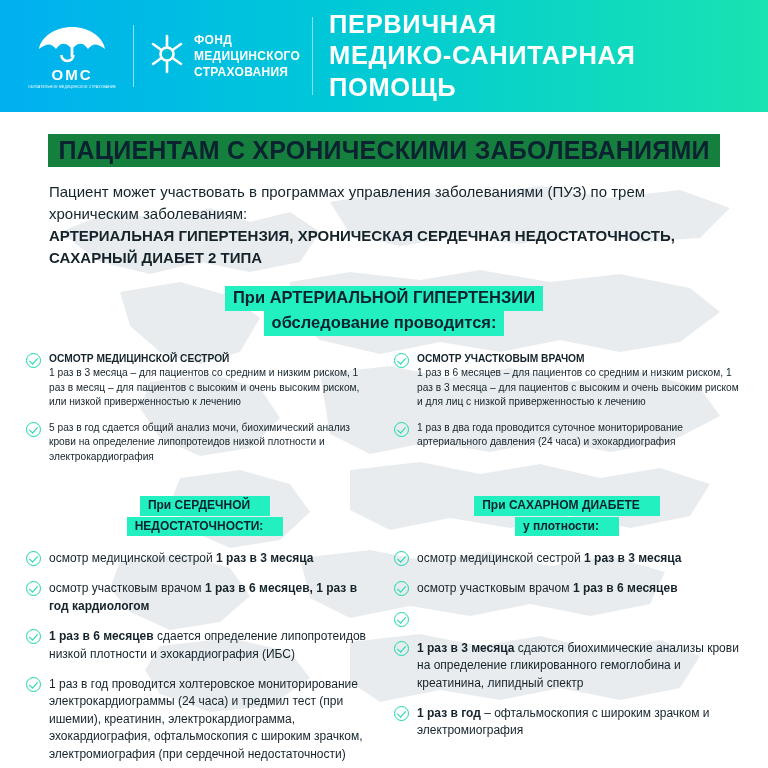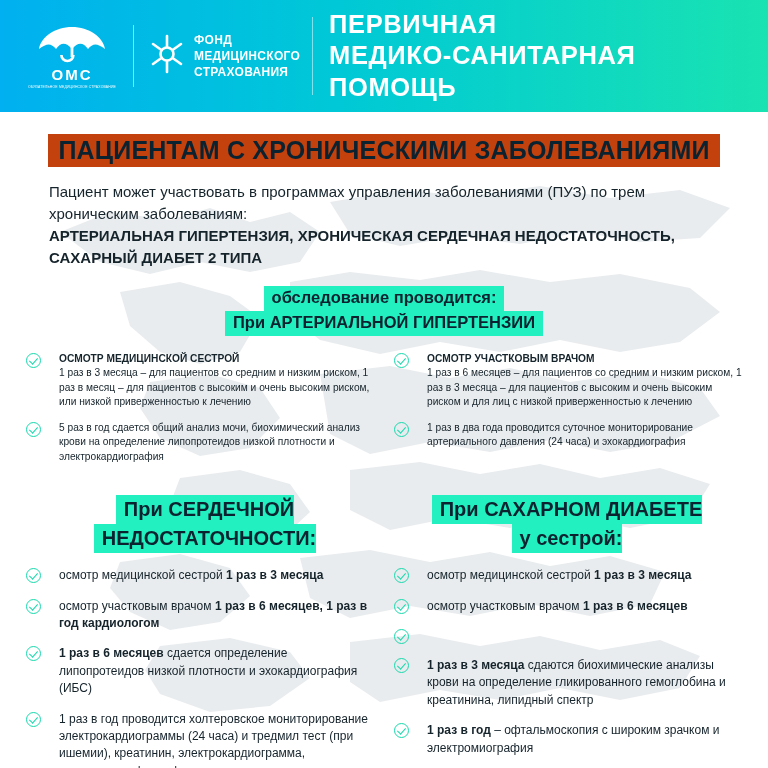--- a/index.html
+++ b/index.html
@@ -69,21 +69,21 @@
     z-index: 0;
   }
   .content { position: relative; z-index: 2; padding: 18px 26px 0 26px; }
 
   .main-title {
     text-align: center;
     margin-top: 4px;
   }
   .main-title span {
     display: inline-block;
-    background: #c2410c;
+    background: #15803d;
     color: #0b2230;
     font-size: 25px;
     font-weight: bold;
     letter-spacing: .2px;
     padding: 3px 10px 4px 10px;
     line-height: 1.05;
   }
 
   .intro {
     text-align: left;
@@ -136,34 +136,33 @@
     left: 4px; top: 2px;
     width: 4px; height: 7px;
     border: solid #18d9ad;
     border-width: 0 1.8px 1.8px 0;
     transform: rotate(42deg);
   }
   .item-text {
     font-size: 10.2px;
     color: #15232b;
     line-height: 1.42;
-    margin-left: 10px;
   }
   .item-text b { font-weight: bold; }
 
   .sub-heads { display: flex; margin-top: 20px; }
   .sub-head-col { width: 50%; text-align: center; }
   .sub-head-col.right { padding-left: 8px; }
   .sub-head-col .line {
     display: inline-block;
     background: #23f0c0;
     color: #0b2230;
-    font-size: 20px;
+    font-size: 12px;
     font-weight: bold;
-    padding: 2px 0 3px 8px;
+    padding: 2px 20px 3px 8px;
     line-height: 1.2;
   }
 
   .columns-2 { display: flex; margin-top: 14px; }
   .columns-2 .col { padding-right: 16px; }
   .columns-2 .col.right { padding-left: 10px; padding-right: 0; }
   .columns-2 .item { margin-bottom: 13px; }
   .columns-2 .item-text { font-size: 12px; line-height: 1.45; }
 </style>
 </head>
@@ -230,22 +229,22 @@
       <div class="main-title">
         <span>ПАЦИЕНТАМ С ХРОНИЧЕСКИМИ ЗАБОЛЕВАНИЯМИ</span>
       </div>
 
       <div class="intro">
         <div>Пациент может участвовать в программах управления заболеваниями (ПУЗ) по трем хроническим заболеваниям:</div>
         <div class="bold">АРТЕРИАЛЬНАЯ ГИПЕРТЕНЗИЯ, ХРОНИЧЕСКАЯ СЕРДЕЧНАЯ НЕДОСТАТОЧНОСТЬ, САХАРНЫЙ ДИАБЕТ 2 ТИПА</div>
       </div>
 
       <div class="section-head">
+        <div><span class="line">При АРТЕРИАЛЬНОЙ ГИПЕРТЕНЗИИ</span></div>
         <div><span class="line">обследование проводится:</span></div>
-        <div><span class="line">При АРТЕРИАЛЬНОЙ ГИПЕРТЕНЗИИ</span></div>
       </div>
 
       <div class="columns">
         <div class="col">
           <div class="item">
             <span class="check"></span>
             <span class="item-text"><b>ОСМОТР МЕДИЦИНСКОЙ СЕСТРОЙ</b><br><span>1 раз в 3 месяца – для пациентов со средним и низким риском, 1 раз в месяц – для пациентов с высоким и очень высоким риском, или низкой приверженностью к лечению</span></span>
           </div>
           <div class="item">
             <span class="check"></span>
@@ -264,21 +263,21 @@
         </div>
       </div>
 
       <div class="sub-heads">
         <div class="sub-head-col">
           <div><span class="line">При СЕРДЕЧНОЙ</span></div>
           <div><span class="line">НЕДОСТАТОЧНОСТИ:</span></div>
         </div>
         <div class="sub-head-col right">
           <div><span class="line">При САХАРНОМ ДИАБЕТЕ</span></div>
-          <div><span class="line">у сестрой:</span></div>
+          <div><span class="line">у плотности:</span></div>
         </div>
       </div>
 
       <div class="columns-2">
         <div class="col">
           <div class="item">
             <span class="check"></span>
             <span class="item-text"><span>осмотр медицинской сестрой </span><b>1 раз в 3 месяца</b></span>
           </div>
           <div class="item">

